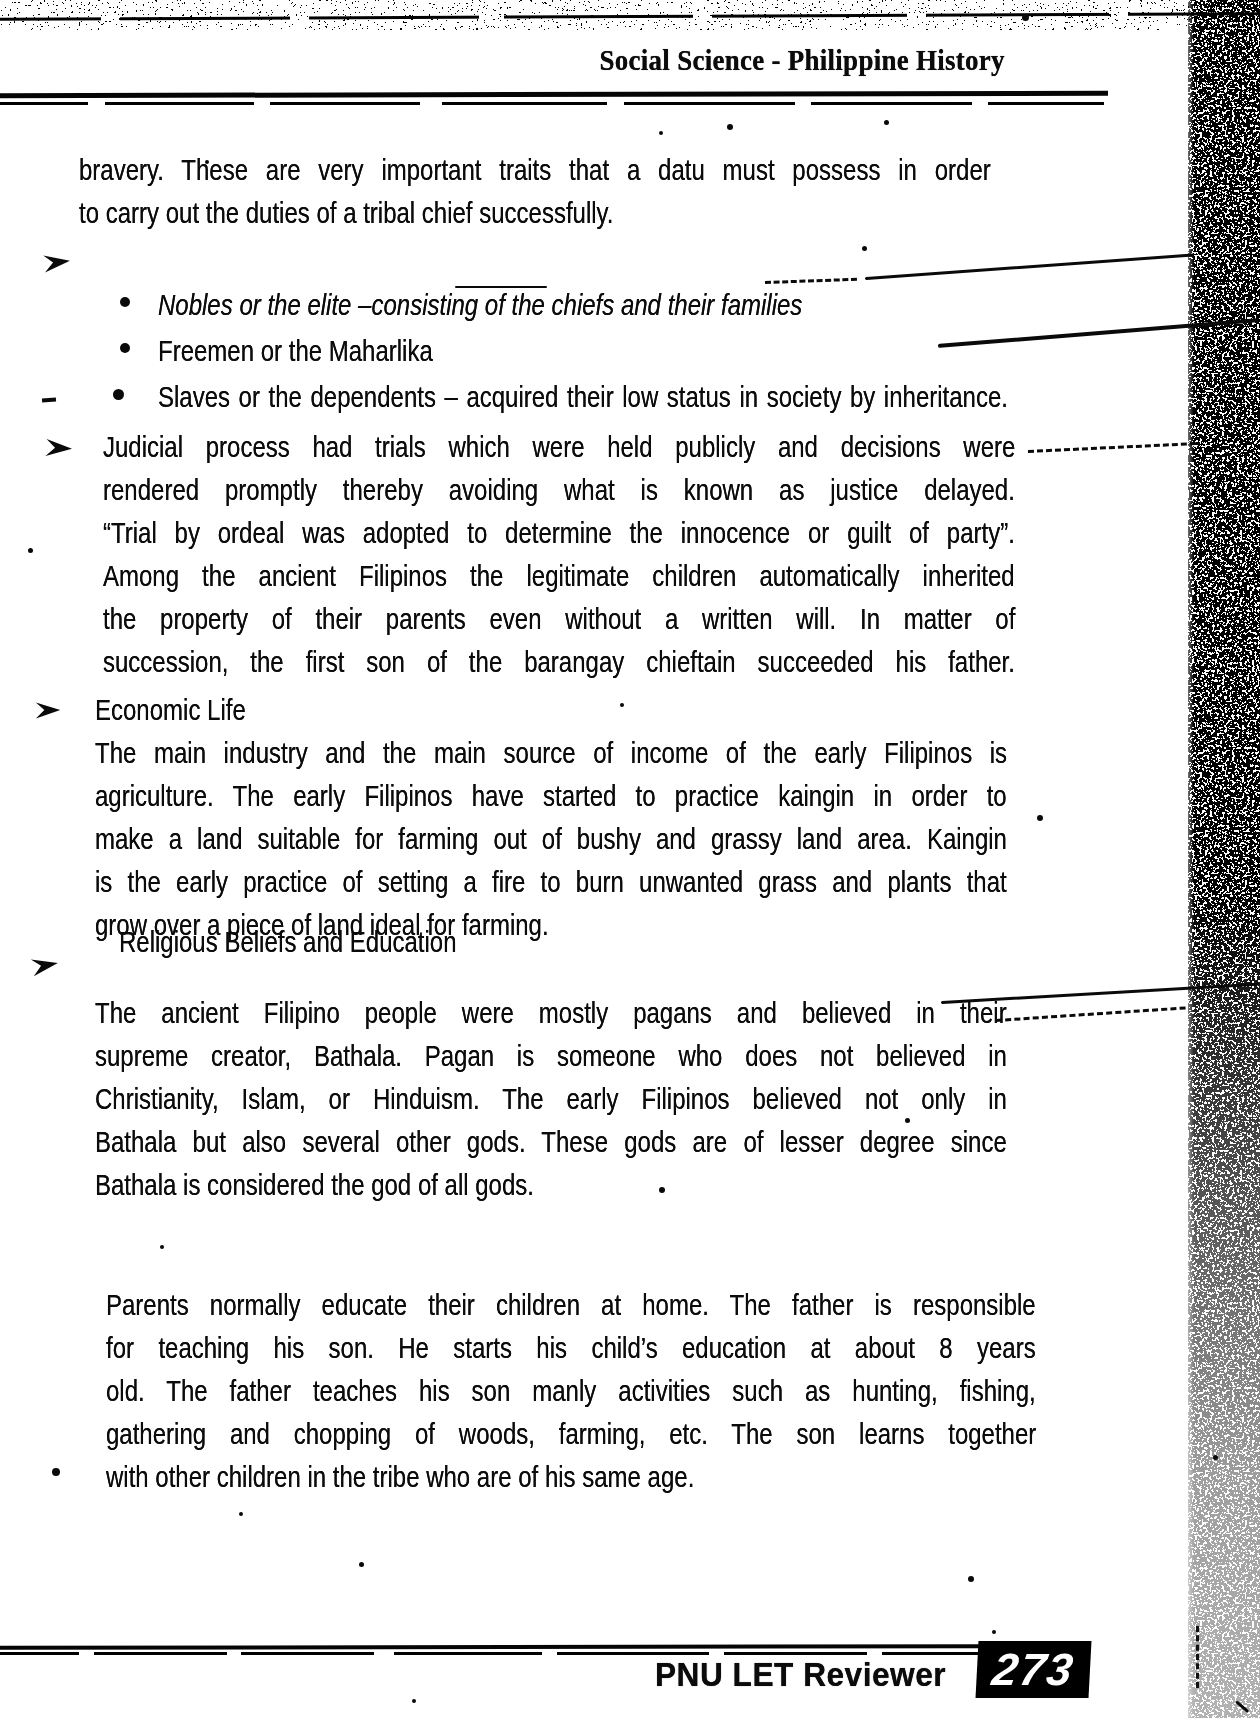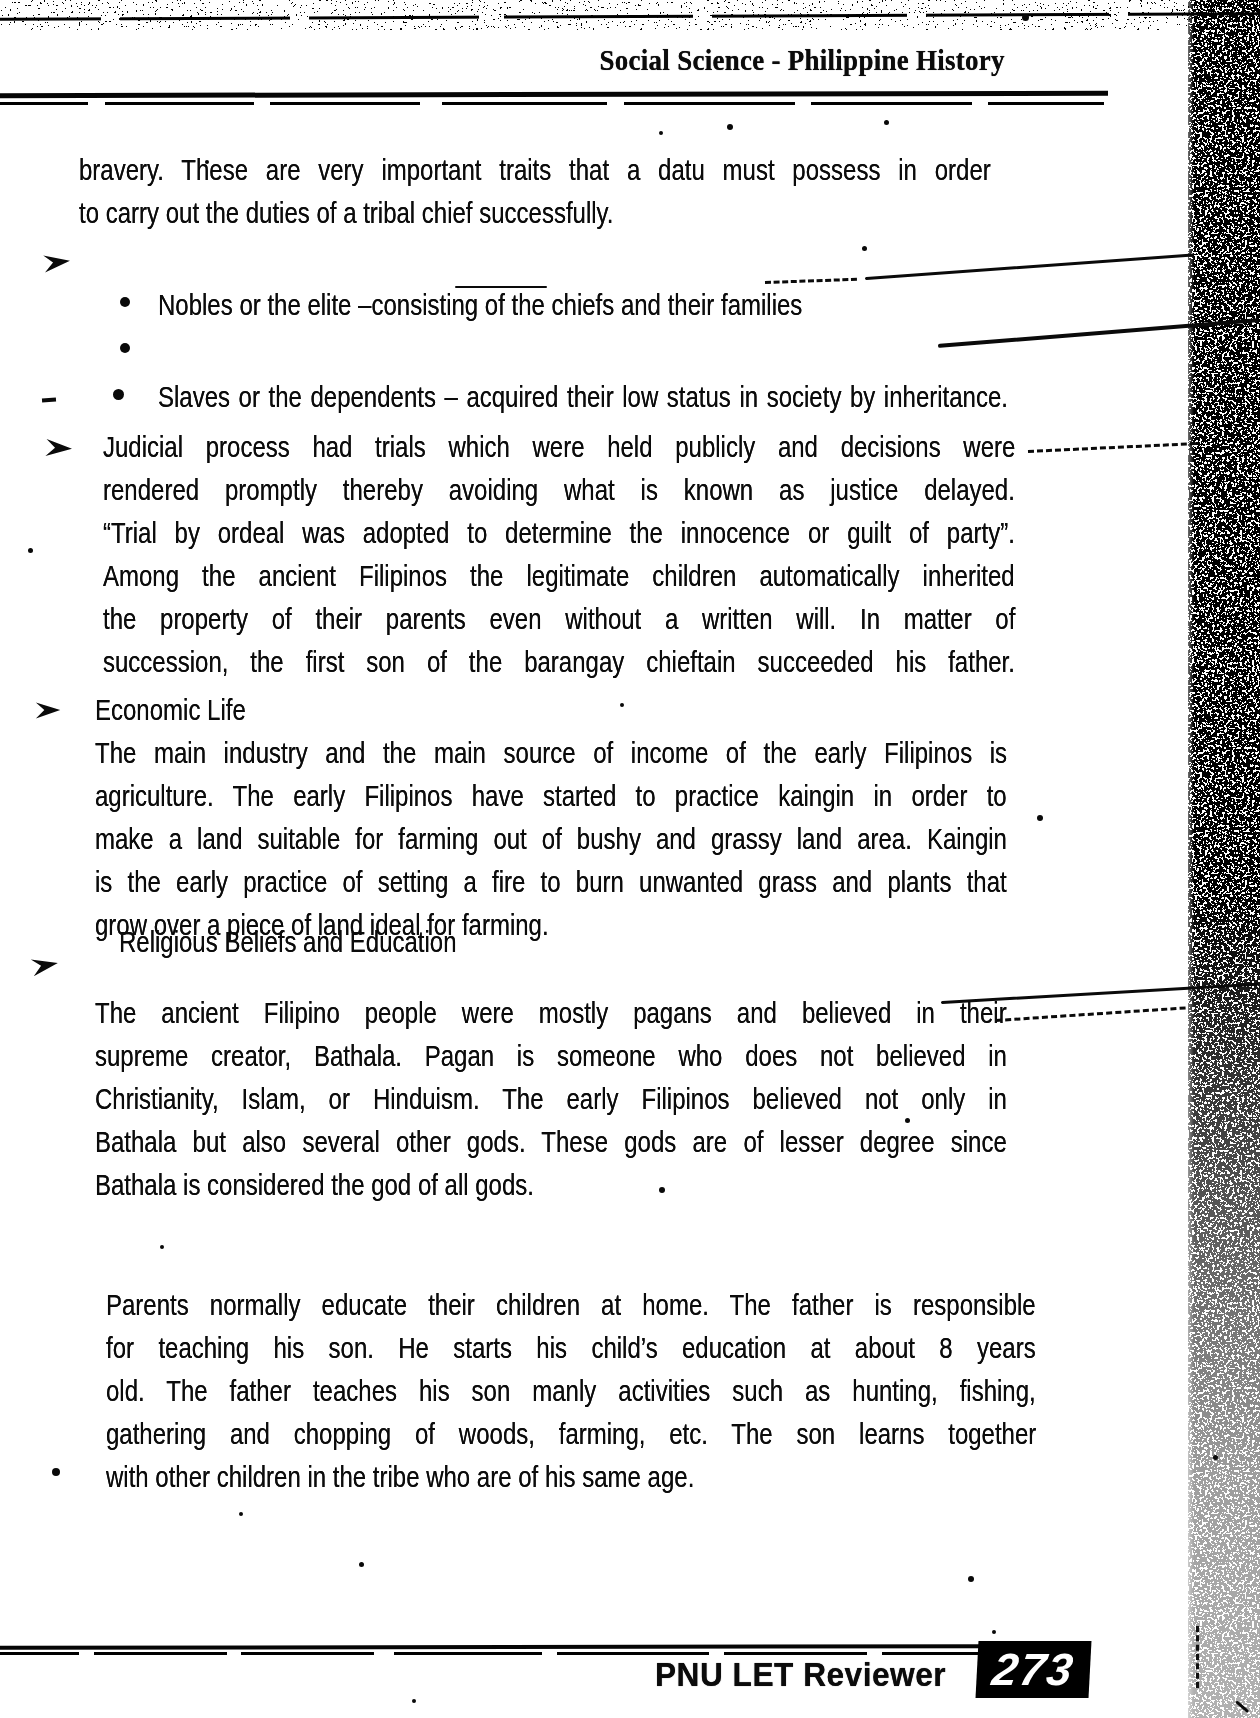--- a/index.html
+++ b/index.html
@@ -112,25 +112,28 @@
       <div class="tl" style="transform: scaleX(0.8); word-spacing: 13.9167px;">bravery. These are very important traits that a datu must possess in order</div>
       <div class="tl" style="transform: scaleX(0.8); word-spacing: 0px;">to carry out the duties of a tribal chief successfully.</div>
     </div>
 
   <svg class="arrow-bullet" style="left:42px;top:250px;transform:rotate(-6deg);" width="32" height="24" viewBox="0 0 32 24">
     <path d="M2 4 L28 12 L2 21 L11 12 Z" fill="#0a0a0a"></path>
   </svg>
   <div class="pen" style="left:455px;top:286px;width:92px;height:2px;"></div>
 
   <div class="dot" style="left:120px;top:297px;width:10px;height:10px;"></div>
-  <div class="block fit" style="left:158px;top:283px;width:850px;">
+  <div class="block fit" style="left:158px;top:283px;width:850px;font-style:italic;">
     <div class="tl" style="transform: scaleX(0.8); word-spacing: 0px;">Nobles or the elite –consisting of the chiefs and their families</div>
   </div>
 
   <div class="dot" style="left:120px;top:343px;width:10px;height:10px;"></div>
+  <div class="block fit" style="left:158px;top:329px;width:850px;">
+    <div class="tl" style="transform: scaleX(0.8); word-spacing: 0px;">Freemen or the Maharlika</div>
+  </div>
 
   <div class="margin-dash" style="left:42px;top:398px;width:14px;height:4px;transform:rotate(-4deg);"></div>
   <div class="dot" style="left:113px;top:389px;width:11px;height:11px;"></div>
   <div class="block fit" style="left:158px;top:375px;width:850px;">
     <div class="tl" style="transform: scaleX(0.8); word-spacing: 2.375px;">Slaves or the dependents – acquired their low status in society by inheritance.</div>
   </div>
 
   <svg class="arrow-bullet" style="left:44px;top:436px;transform:rotate(4deg);" width="32" height="24" viewBox="0 0 32 24">
     <path d="M2 4 L28 12 L2 21 L11 12 Z" fill="#0a0a0a"></path>
   </svg>

